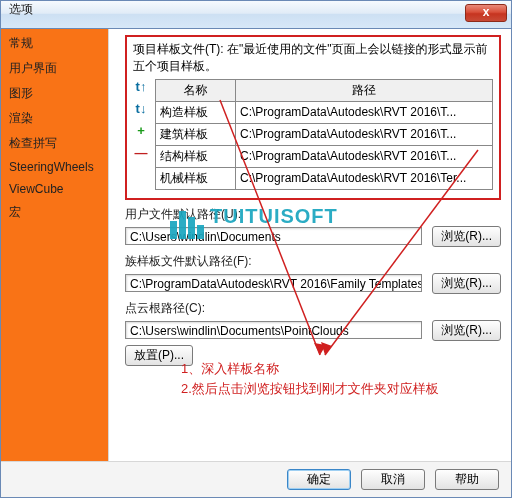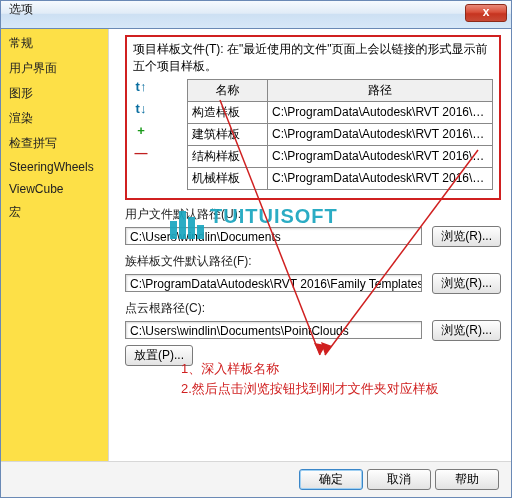--- a/index.html
+++ b/index.html
@@ -46,21 +46,21 @@
   .body-area {
     flex: 1;
     display: flex;
     background: #fff;
     overflow: hidden;
   }
   .sidebar {
     width: 108px;
     border-right: 1px solid #d7d7d7;
     padding-top: 2px;
-    background: #fde047;
+    background: #f97316;
   }
   .sidebar-item {
     padding: 4px 8px;
     color: #222;
     cursor: default;
   }
   .sidebar-item.selected {
     background: #3a6ea5;
     color: #fff;
   }
@@ -94,21 +94,20 @@
   }
   .tool-up   { color: #0a6ea0; }
   .tool-down { color: #0a6ea0; }
   .tool-plus { color: #1a9a1a; }
   .tool-minus{ color: #c02020; }
   
   table.template-table {
     border-collapse: collapse;
     width: 340px;
     table-layout: fixed;
-    margin-left: 32px;
   }
   table.template-table th,
   table.template-table td {
     border: 1px solid #888;
     padding: 2px 4px;
     font-size: 12px;
     text-align: left;
     background: #fff;
     white-space: nowrap;
     overflow: hidden;
@@ -150,21 +149,21 @@
   .row { margin: 3px 0; display:flex; align-items:center; justify-content: space-between; }
   .row .inset-field { flex: 1; margin-right: 6px; }
   
   .footer {
     height: 36px;
     border-top: 1px solid #d7d7d7;
     display: flex;
     justify-content: flex-end;
     align-items: center;
     padding-right: 12px;
-    gap: 0;
+    gap: 6px;
     background: #f4f4f4;
   }
   .footer .std-btn.primary {
     border: 1px solid #3a86c8;
     box-shadow: 0 0 0 1px #9ecff2 inset;
   }
   
   
   .watermark {
     position: absolute;

